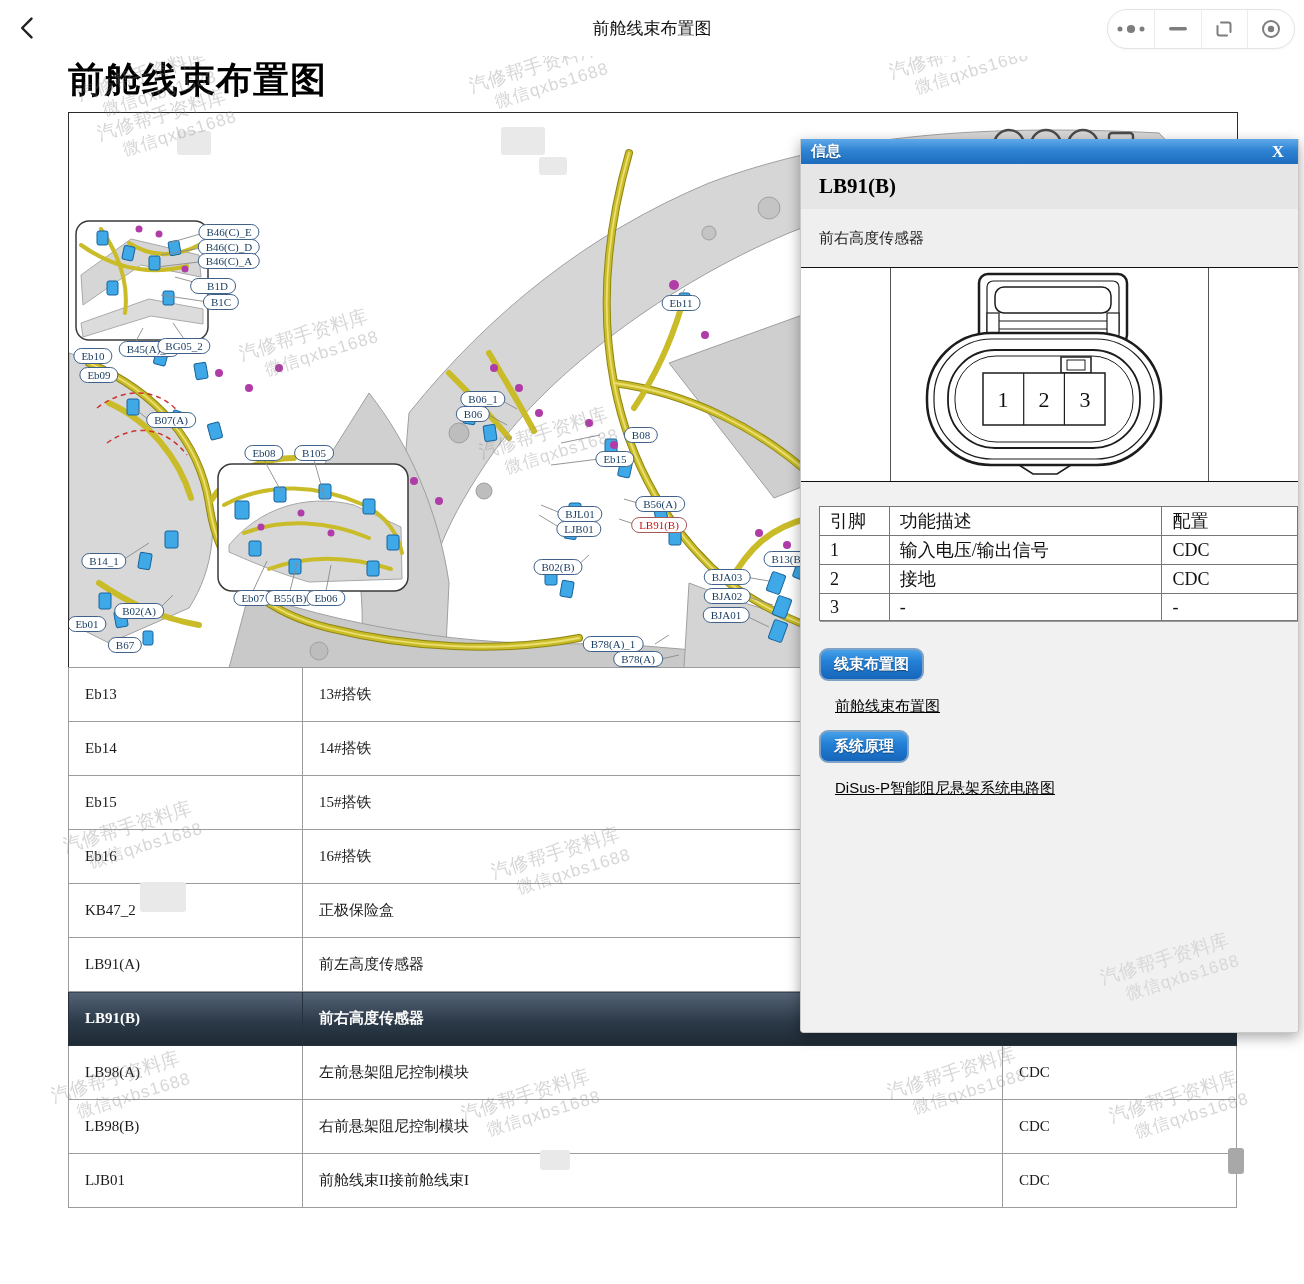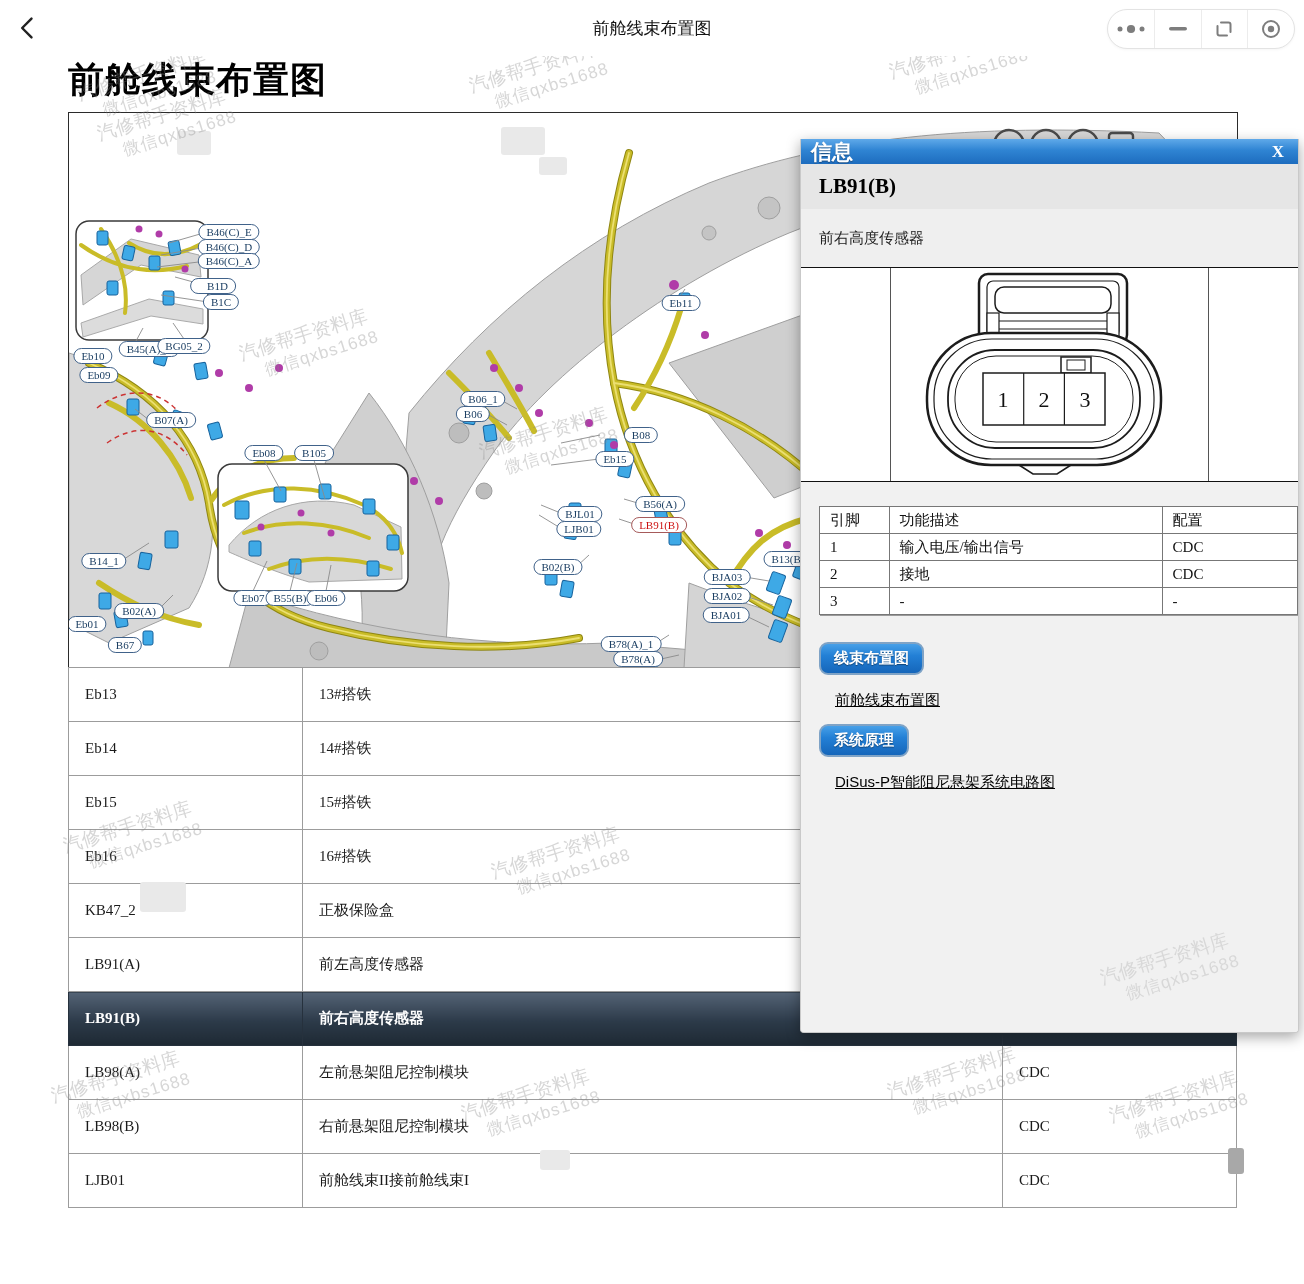--- a/index.html
+++ b/index.html
@@ -29,28 +29,28 @@
   .main-table tr.hl td{background:linear-gradient(180deg,#546375 0%,#2c3a49 55%,#1e2933 100%);color:#fff;font-weight:bold;border-color:#26313d;}
   
   .wm{position:absolute;z-index:6;transform:rotate(-17deg);color:rgba(135,135,135,.34);pointer-events:none;line-height:23px;white-space:nowrap;}
   .wm .l1{font-size:19px;display:block;}
   .wm .l2{font-size:17px;display:block;margin-left:20px;letter-spacing:1px;}
   .blob{position:absolute;background:#e9e9e9;border-radius:3px;z-index:5;}
   
   .popup{position:absolute;left:800px;top:139px;width:497px;height:893px;z-index:20;background:#f1f1f1;
          box-shadow:0 4px 14px rgba(0,0,0,.35);border:1px solid #c9c9c9;border-top:none;border-radius:0 0 4px 4px;overflow:hidden;}
   .popup-header{height:25px;background:linear-gradient(180deg,#5fa9e9 0%,#2f84d3 45%,#1d6cbe 100%);display:flex;align-items:center;justify-content:space-between;padding:0 10px;}
-  .popup-header .ptitle{font-weight:bold;font-size:21px;color:#fff;text-shadow:0 1px 1px rgba(0,0,0,.35);}
+  .popup-header .ptitle{font-weight:bold;font-size:15px;color:#fff;text-shadow:0 1px 1px rgba(0,0,0,.35);}
   .popup-close{font:bold 17px "Liberation Serif",serif;color:#fff;cursor:pointer;padding:0 4px;}
   .popup-title{height:45px;background:#e6e6e6;display:flex;align-items:center;padding:0 18px;font:bold 21px "Liberation Serif",serif;color:#000;}
   .popup-sub{height:58px;background:#efefef;display:flex;align-items:center;padding:0 18px;font-size:15px;color:#222;}
   .conn-panel{height:213px;background:#fff;border-top:1px solid #111;border-bottom:1px solid #111;display:flex;justify-content:center;}
   .conn-box{width:317px;height:213px;border-left:1px solid #555;border-right:1px solid #555;display:flex;align-items:center;justify-content:center;}
   .popup-rest{position:relative;height:552px;background:#f1f1f1;}
-  .pins{margin:24px 0 0 18px;border-collapse:collapse;font-family:"Liberation Serif","DejaVu Serif",serif;font-size:15px;color:#111;background:#fff;box-shadow:1px 1px 0 #9a9a9a;}
+  .pins{margin:24px 0 0 18px;border-collapse:collapse;font-family:"Liberation Serif","DejaVu Serif",serif;font-size:18px;color:#111;background:#fff;box-shadow:1px 1px 0 #9a9a9a;}
   .pins th,.pins td{border:1px solid #777;padding:2px 10px;height:22px;text-align:left;font-weight:normal;}
   .pins .cpin{width:50px;} .pins .cfun{width:262px;} .pins .ccfg{width:118px;}
   .sec{margin-top:27px;}
   .sec + .sec{margin-top:14px;}
   .blue-btn{display:block;width:max-content;margin-left:18px;padding:5px 13px;cursor:pointer;
         background:linear-gradient(180deg,#47a0e8 0%,#2380d6 40%,#1566ba 100%);
         border:2px solid #7fa3c6;border-radius:9px;color:#fff;font-weight:bold;font-size:15px;
         font-family:"Liberation Sans",sans-serif;text-shadow:0 1px 1px rgba(0,0,0,.4);}
   .link-row{margin:16px 0 0 34px;font-size:15px;}
   .link-row a{color:#000;text-decoration:underline;cursor:pointer;}
@@ -307,21 +307,21 @@
     <span class="lbl" style="left: 546px; top: 346px;">Eb15</span>
     <span class="lbl" style="left: 511px; top: 401px;">BJL01</span>
     <span class="lbl" style="left: 510px; top: 416px;">LJB01</span>
     <span class="lbl" style="left: 591px; top: 391px;">B56(A)</span>
     <span class="lbl red" style="left: 590px; top: 412px;">LB91(B)</span>
     <span class="lbl" style="left: 489px; top: 454px;">B02(B)</span>
     <span class="lbl" style="left: 719px; top: 446px;">B13(B)</span>
     <span class="lbl" style="left: 658px; top: 464px;">BJA03</span>
     <span class="lbl" style="left: 658px; top: 483px;">BJA02</span>
     <span class="lbl" style="left: 657px; top: 502px;">BJA01</span>
-    <span class="lbl" style="left: 562px; top: 531px; font-family: Liberation Serif, serif;">B78(A)_1</span>
+    <span class="lbl" style="left: 544px; top: 531px; font-family: Liberation Serif, serif;">B78(A)_1</span>
     <span class="lbl" style="left: 569px; top: 546px;">B78(A)</span>
     <span class="lbl" style="left: 612px; top: 190px;">Eb11</span>
 
   <div class="blob" style="left:432px;top:14px;width:44px;height:28px;"></div>
   <div class="blob" style="left:470px;top:44px;width:28px;height:18px;"></div>
   <div class="blob" style="left:108px;top:18px;width:34px;height:24px;"></div>
 </div>
 
 <table class="main-table">
   <colgroup>

